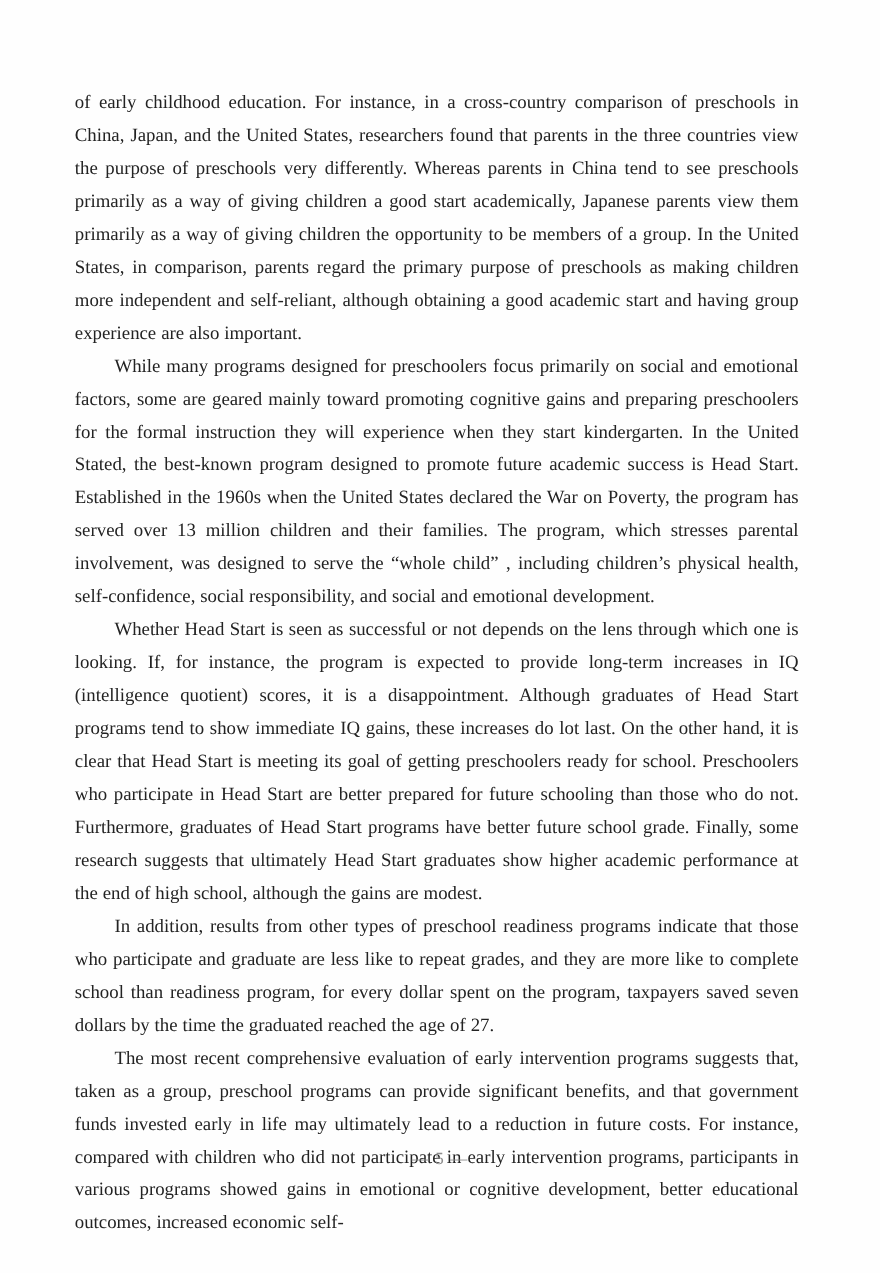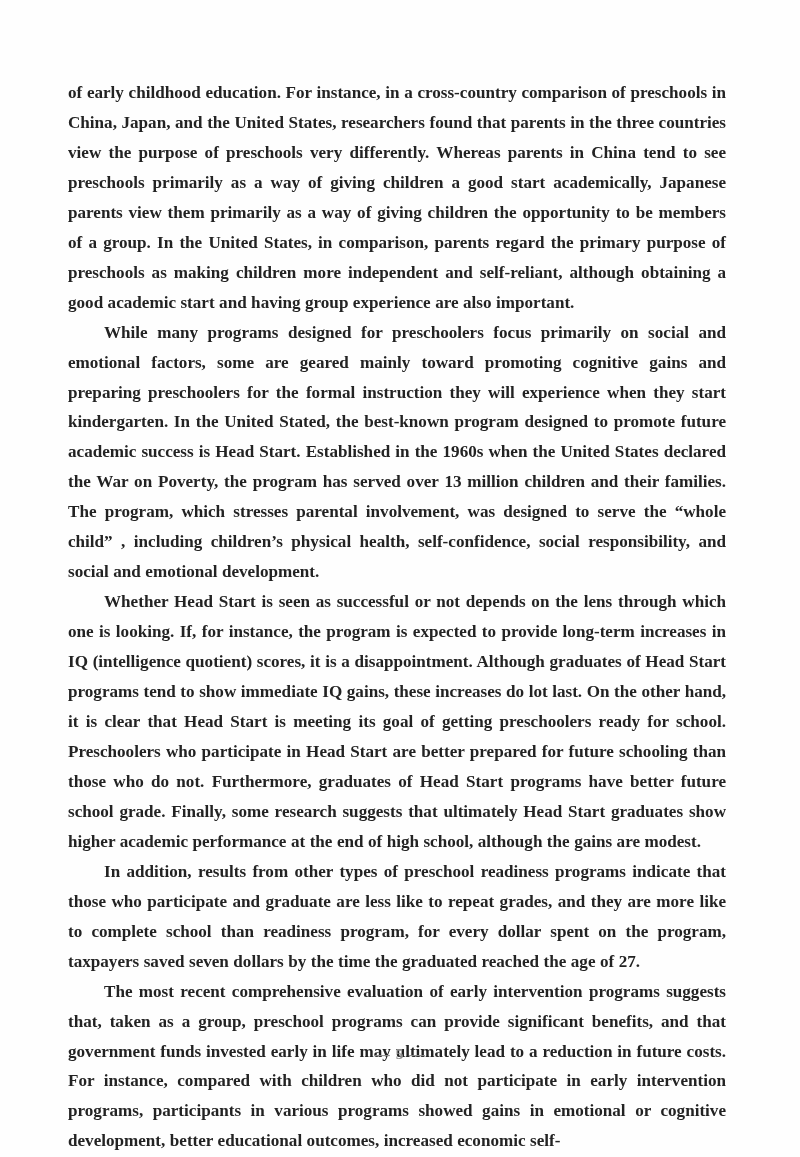--- a/index.html
+++ b/index.html
@@ -15,21 +15,20 @@
     overflow: hidden;
   }
 
   #page {
     position: absolute;
     left: 0;
     top: 0;
     width: 800px;
     height: 1157px;
     background: #fefefe;
-    font-weight: bold;
   }
 
   #text-column {
     position: absolute;
     left: 68px;
     top: 78px;
     width: 658px;
   }
 
   .para {

